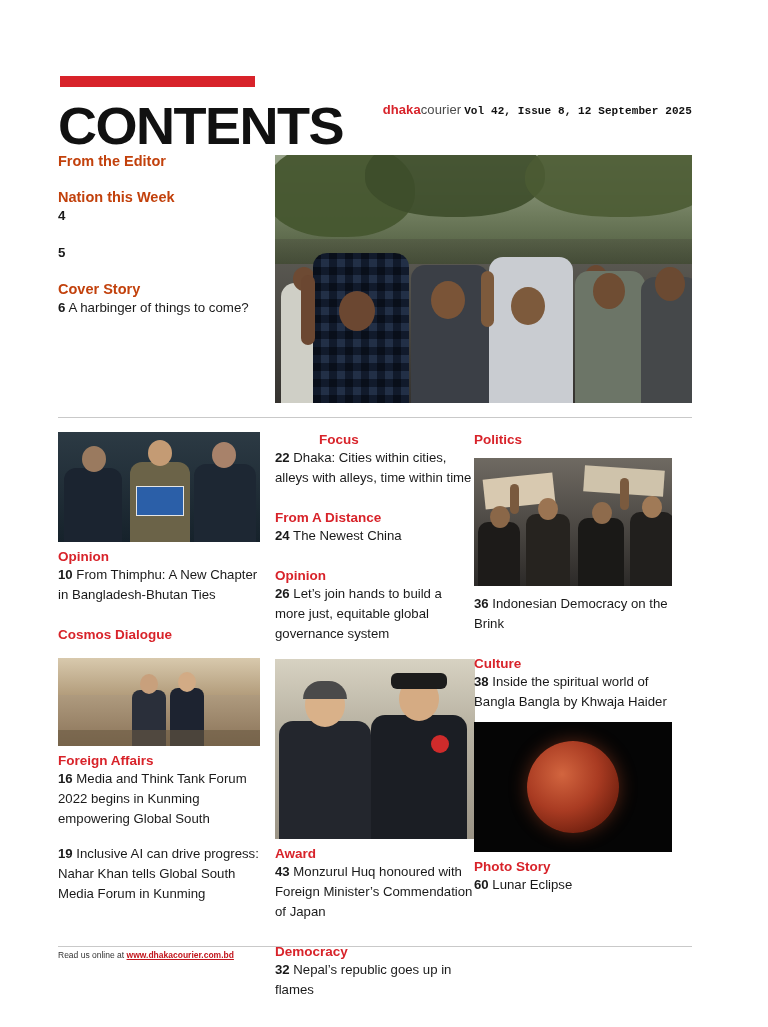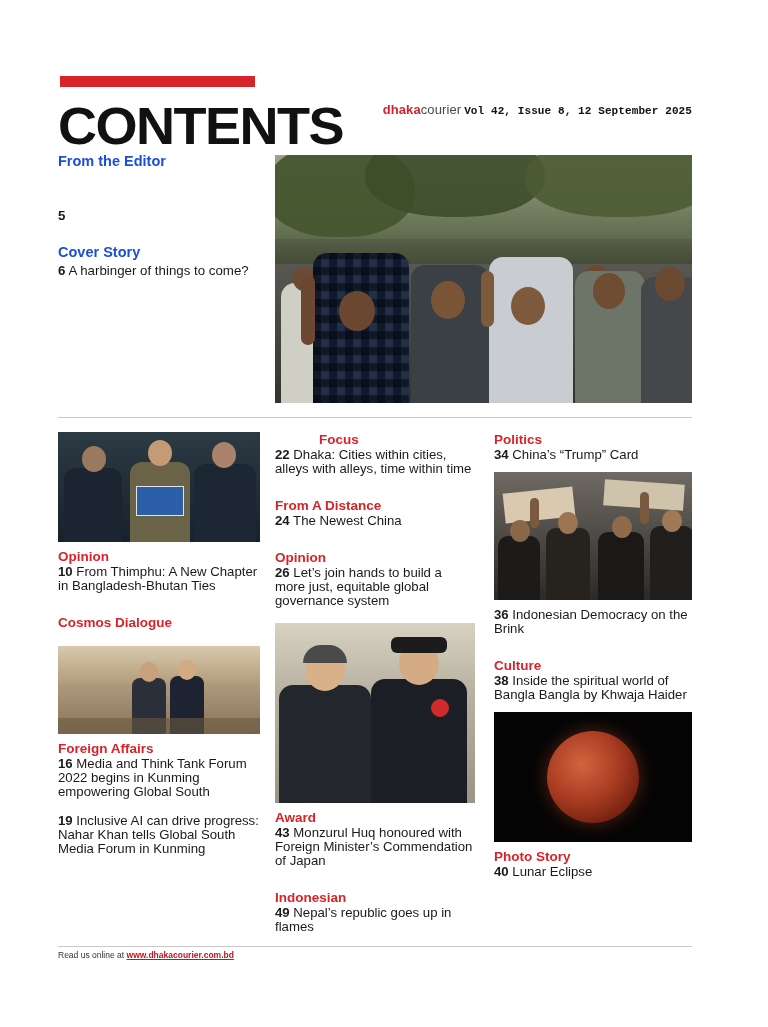--- a/index.html
+++ b/index.html
@@ -76,21 +76,21 @@
   }
 
   
   .top-left {
     position: absolute;
     left: 58px;
     top: 153px;
     width: 205px;
   }
   .sec-head {
-    color: #1d4ed8;
+    color: #c2410c;
     font-weight: bold;
     font-size: 14.5px;
     margin-bottom: 2px;
   }
   .entry {
     font-size: 13.3px;
     line-height: 17px;
     color: #1a1a1a;
     margin-bottom: 2px;
   }
@@ -127,38 +127,38 @@
     background: #c9c9c9;
   }
 
   
   .col {
     position: absolute;
     top: 432px;
   }
   .col1 { left: 58px;  width: 202px; }
   .col2 { left: 275px; width: 200px; }
-  .col3 { left: 494px; width: 198px; }
+  .col3 { left: 474px; width: 198px; }
 
   .photo {
     width: 100%;
     position: relative;
     overflow: hidden;
     background: #444;
   }
   .cap-head {
     color: #d8232a;
     font-weight: bold;
     font-size: 13.5px;
     margin-top: 7px;
     margin-bottom: 1px;
   }
   .cap-body {
     font-size: 13.2px;
-    line-height: 14px;
+    line-height: 20px;
   }
   .block-gap { height: 15px; }
 
   
   .p-bg { position: absolute; inset: 0; }
 
   
   .footer-line {
     position: absolute;
     left: 58px;
@@ -194,20 +194,24 @@
 
   <div class="contents-title">CONTENTS</div>
 
   <div class="top-left">
 
     <div>
       <div class="sec-head">From the Editor</div>
     </div>
     <div class="gap"></div>
 
+    <div>
+      <div class="sec-head">Nation this Week</div>
+      <div class="entry"><b>4</b></div>
+    </div>
     <div class="gap"></div>
 
     <div>
       <div class="entry"><b>5</b></div>
     </div>
     <div class="gap"></div>
 
     <div>
       <div class="sec-head">Cover Story</div>
       <div class="entry"><b>6</b> <span>A harbinger of things to come?</span></div>
@@ -307,28 +311,27 @@
       <div style="position:absolute;left:28px;bottom:140px;width:44px;height:18px;border-radius:18px 18px 0 0;background:#4a4a4a;"></div>
       <div style="position:absolute;left:96px;bottom:0;width:96px;height:124px;background:#1b1e24;border-radius:14px 14px 0 0;"></div>
       <div style="position:absolute;left:124px;bottom:118px;width:40px;height:44px;border-radius:50%;background:#d5ab83;"></div>
       <div style="position:absolute;left:116px;bottom:150px;width:56px;height:16px;border-radius:6px;background:#1c1c1c;"></div>
       <div style="position:absolute;left:156px;bottom:86px;width:18px;height:18px;border-radius:50%;background:#cf2b2b;"></div>
     </div>
     <div class="cap-head">Award</div>
     <div class="cap-body"><b>43</b> <span>Monzurul Huq honoured with Foreign Minister’s Commendation of Japan</span></div>
 
     <div class="block-gap"></div>
-    <div class="cap-head">Indonesian</div>
-    <div class="cap-body"><b>49</b> <span>Nepal’s republic goes up in flames</span></div>
+    <div class="cap-head">Democracy</div>
+    <div class="cap-body"><b>32</b> <span>Nepal’s republic goes up in flames</span></div>
   </div>
 
   <div class="col col3">
 
     <div class="cap-head" style="margin-top:0;">Politics</div>
-    <div class="cap-body"><b>34</b> <span>China’s “Trump” Card</span></div>
 
     <div style="height:10px;"></div>
     <div class="photo" style="height:128px;">
       <div class="p-bg" style="background:linear-gradient(180deg,#6f6a62 0%,#2c2a28 100%);"></div>
       <div style="position:absolute;left:10px;top:18px;width:70px;height:30px;background:#d8c9b0;transform:rotate(-6deg);"></div>
       <div style="position:absolute;left:110px;top:10px;width:80px;height:26px;background:#cfc3ab;transform:rotate(4deg);"></div>
       <div style="position:absolute;left:4px;bottom:0;width:42px;height:64px;background:#1d1b19;border-radius:10px 10px 0 0;"></div>
       <div style="position:absolute;left:16px;bottom:58px;width:20px;height:22px;border-radius:50%;background:#8a6748;"></div>
       <div style="position:absolute;left:52px;bottom:0;width:44px;height:72px;background:#26231f;border-radius:10px 10px 0 0;"></div>
       <div style="position:absolute;left:64px;bottom:66px;width:20px;height:22px;border-radius:50%;background:#9b7452;"></div>
@@ -344,21 +347,21 @@
     <div class="block-gap"></div>
     <div class="cap-head">Culture</div>
     <div class="cap-body"><b>38</b> <span>Inside the spiritual world of Bangla Bangla by Khwaja Haider</span></div>
 
     <div style="height:10px;"></div>
     <div class="photo" style="height:130px;">
       <div class="p-bg" style="background:#050505;"></div>
       <div style="position:absolute;left:50%;top:50%;transform:translate(-50%,-50%);width:92px;height:92px;border-radius:50%;background:radial-gradient(circle at 38% 36%, #d2653f 0%, #a93b22 45%, #71200f 78%, #4a1408 100%);box-shadow:0 0 18px rgba(180,70,35,.45);"></div>
     </div>
     <div class="cap-head">Photo Story</div>
-    <div class="cap-body"><b>40</b> <span>Lunar Eclipse</span></div>
+    <div class="cap-body"><b>60</b> <span>Lunar Eclipse</span></div>
   </div>
 
   <div class="footer-line"></div>
   <div class="footer">
     <span>Read us online at </span><a href="#">www.dhakacourier.com.bd</a>
   </div>
 
 </div>
 
 </body></html>

